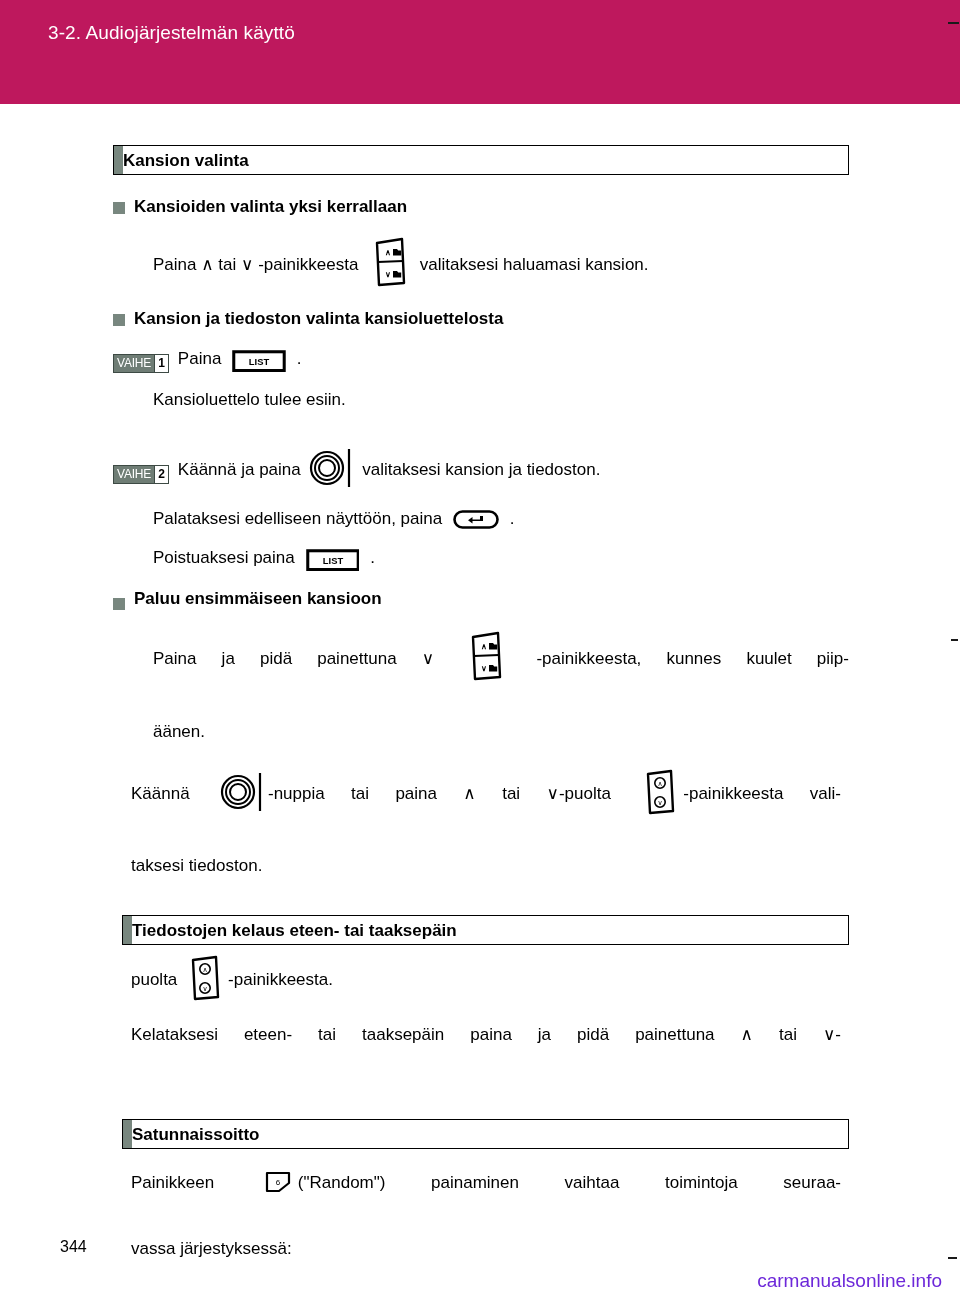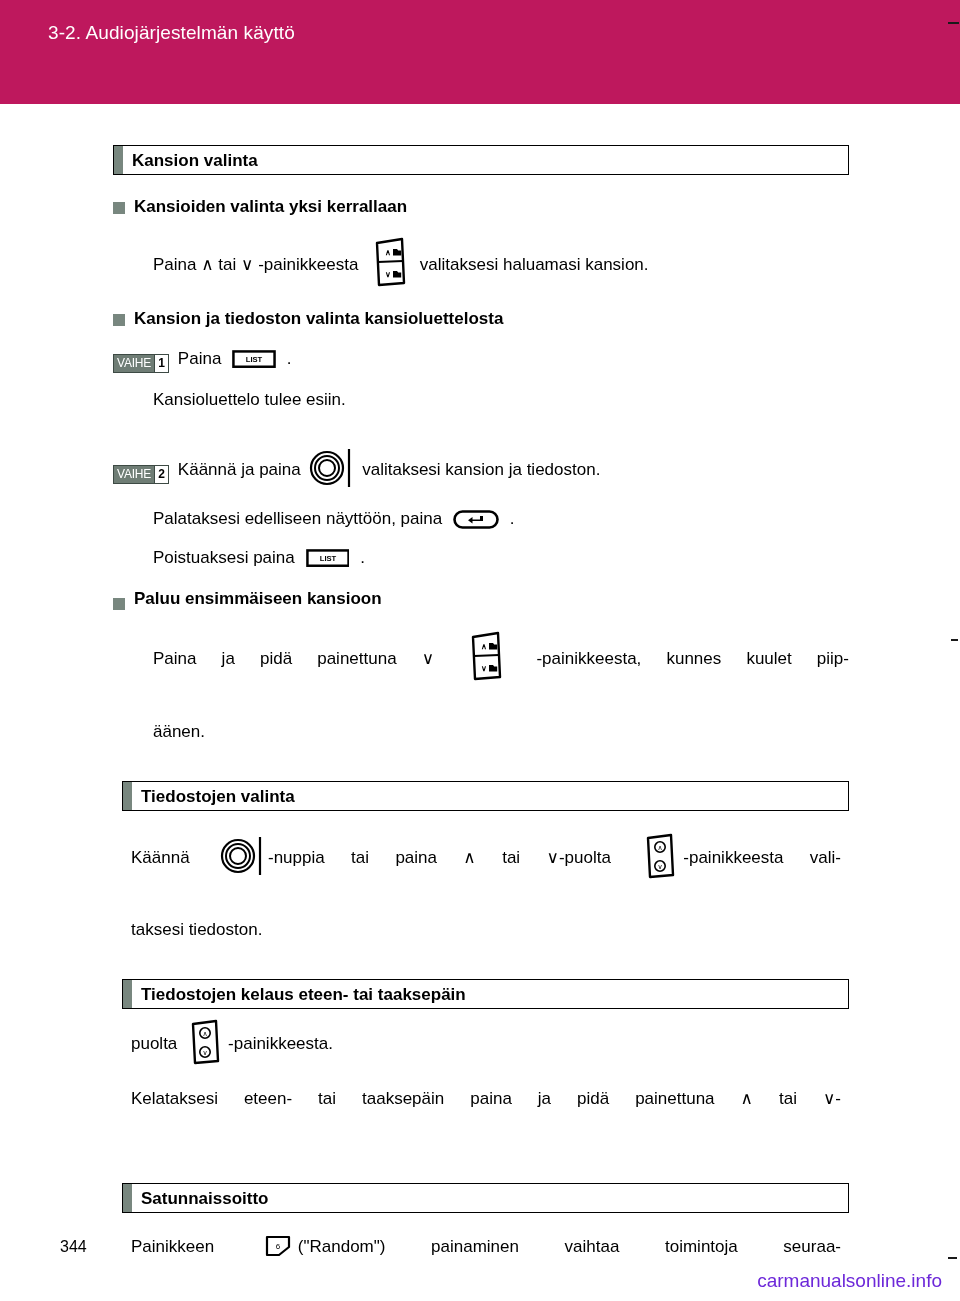--- a/index.html
+++ b/index.html
@@ -72,21 +72,20 @@
   .sec-bar .accent {
     width: 9px;
     height: 100%;
     background: #78877f;
     flex: 0 0 auto;
   }
   .sec-bar .sec-text {
     font-size: 17px;
     font-weight: bold;
     color: #000000;
-    padding-left: 9px;
     line-height: 1;
     white-space: nowrap;
   }
 
   
   .sub-head {
     display: flex;
     align-items: center;
     font-size: 17px;
     font-weight: bold;
@@ -148,21 +147,21 @@
   }
 
   
   .ic {
     display: inline-block;
     vertical-align: middle;
     line-height: 0;
   }
   .ic svg { display: block; }
 
-  .ic-list   { width: 44px; height: 19px; margin: 0 6px; }
+  .ic-list   { width: 54px; height: 19px; margin: 0 6px; }
   .ic-back   { width: 46px; height: 19px; margin: 0 6px; }
   .ic-folder { width: 40px; height: 50px; margin: 0 6px; vertical-align: -17px; }
   .ic-knob   { width: 44px; height: 42px; margin: 0 4px; vertical-align: -14px; }
   .ic-seek   { width: 36px; height: 46px; margin: 0 5px; vertical-align: -16px; }
   .ic-random { width: 28px; height: 22px; margin: 0 5px; vertical-align: -5px; }
 
   
   .page-number {
     position: absolute;
     left: 60px;
@@ -292,24 +291,20 @@
           <text x="16" y="18" font-family="'Liberation Sans',sans-serif" font-size="8" font-weight="bold" fill="#000">∧</text>
           <path d="M24 12 h4 l1.2 1.6 h3 v5 h-8.2 z" fill="#000"></path>
           <text x="16" y="40" font-family="'Liberation Sans',sans-serif" font-size="8" font-weight="bold" fill="#000">∨</text>
           <path d="M24 34 h4 l1.2 1.6 h3 v5 h-8.2 z" fill="#000"></path>
         </svg>
       </span>
       <span>-painikkeesta, kunnes kuulet piip-</span>
     </div>
     <div class="para indent-1" style="margin-top:4px;">äänen.</div>
 
-    <div class="sec-bar" style="margin-top:34px; margin-left:9px; width:727px;">
-      <div class="accent"></div>
-      <div class="sec-text">Tiedostojen valinta</div>
-    </div>
 
     <div class="para justify" style="margin-top:22px; margin-left:18px; width:710px;">
       <span>Käännä</span>
       <span class="ic ic-knob">
         <svg viewBox="0 0 44 42">
           <circle cx="18" cy="21" r="16" fill="#fff" stroke="#000" stroke-width="2.2"></circle>
           <circle cx="18" cy="21" r="12" fill="#fff" stroke="#000" stroke-width="2"></circle>
           <circle cx="18" cy="21" r="8" fill="#fff" stroke="#000" stroke-width="2"></circle>
           <line x1="40" y1="2" x2="40" y2="40" stroke="#000" stroke-width="2.2"></line>
         </svg>

